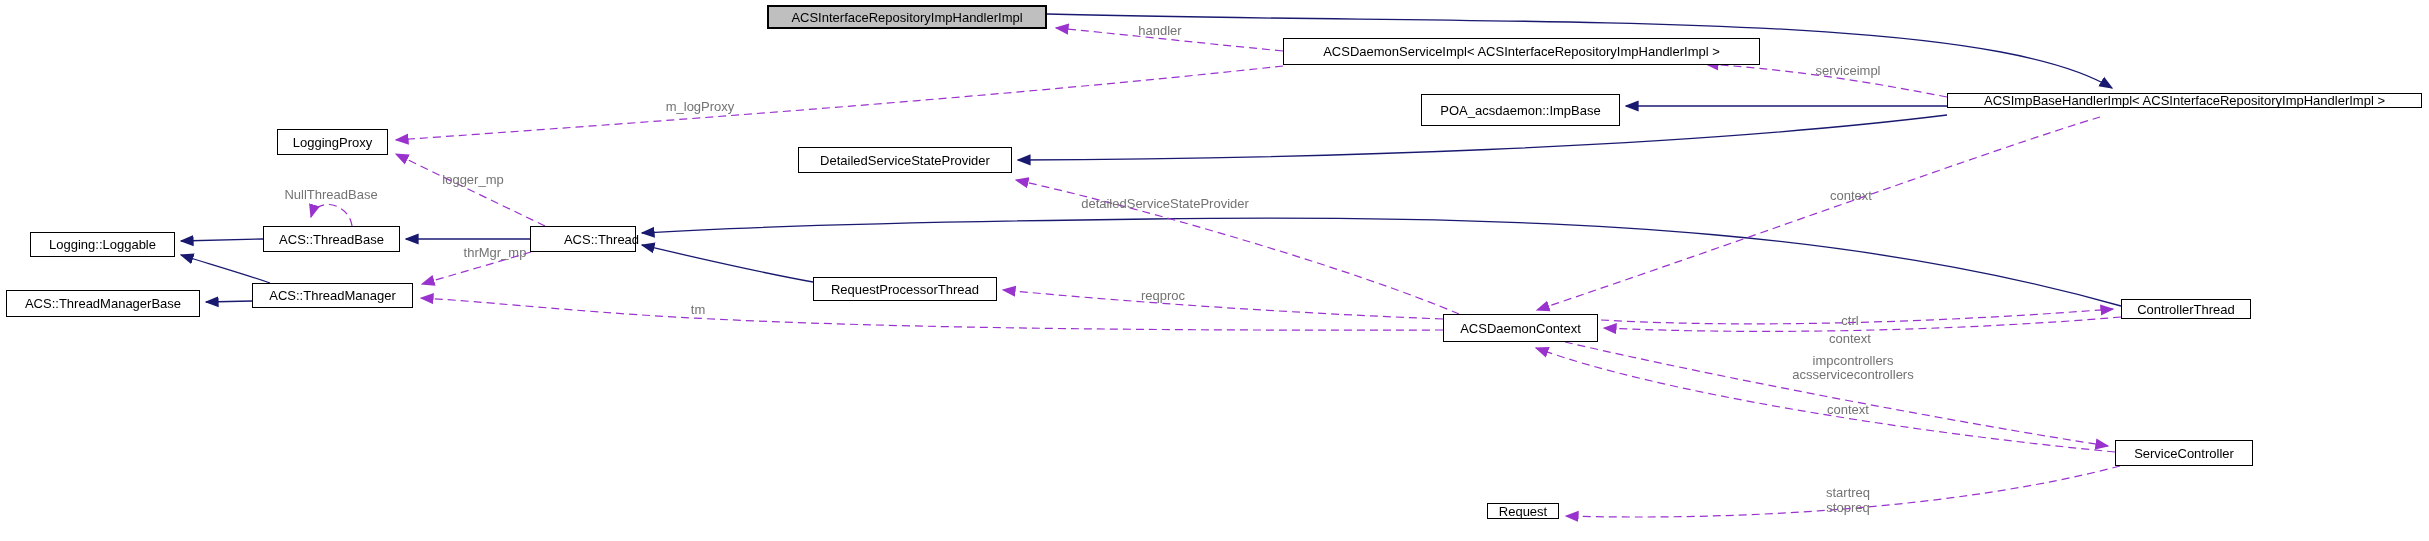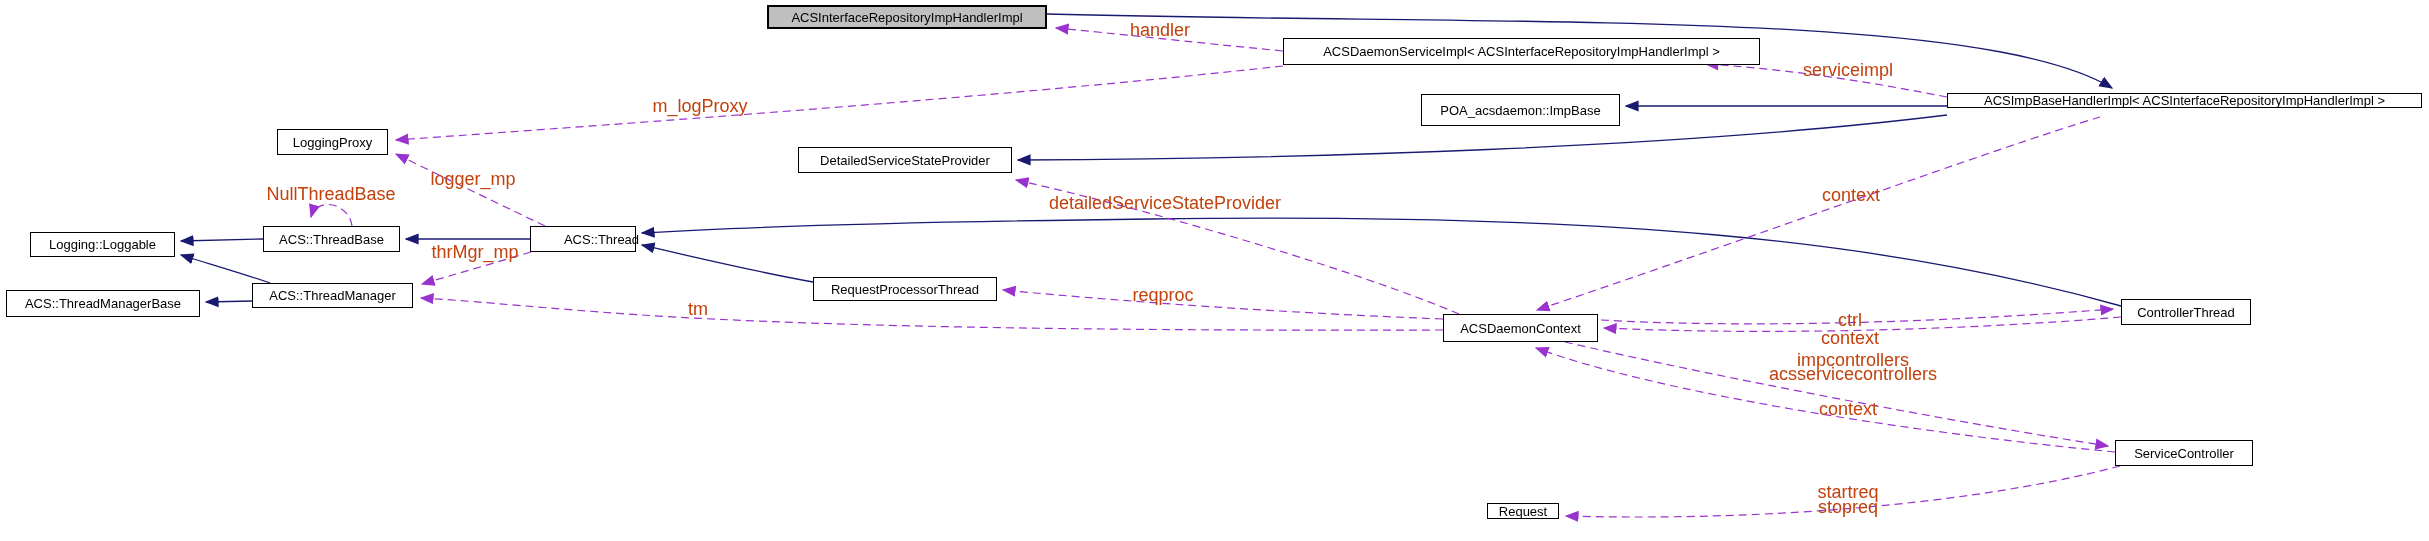--- a/index.html
+++ b/index.html
@@ -14,21 +14,21 @@
   .node{
     position:absolute;
     display:flex;align-items:center;justify-content:center;
     border:1px solid #000000;background:#ffffff;
     font-size:13px;color:#000000;white-space:nowrap;
     box-sizing:border-box;padding:0 3px;cursor:pointer;
   }
   .node.highlight{background:#bfbfbf;border-width:2px;cursor:default;}
   .elabel{
     position:absolute;transform:translate(-50%,-50%);
-    font-size:18px;color:#c2410c;white-space:nowrap;
+    font-size:13px;color:#737373;white-space:nowrap;
     pointer-events:none;
   }
 </style>
 </head>
 <body>
 
 <div class="canvas">
 
   <svg class="edges" viewBox="0 0 2429 541">
     <defs>
@@ -90,32 +90,32 @@
   <div class="node" style="left:530px;top:226px;width:106px;height:26px;padding-left:40px;">ACS::Thread</div>
 
   <div class="node" style="left:6px;top:290px;width:194px;height:27px;">ACS::ThreadManagerBase</div>
 
   <div class="node" style="left:252px;top:283px;width:161px;height:25px;">ACS::ThreadManager</div>
 
   <div class="node" style="left:813px;top:277px;width:184px;height:24px;">RequestProcessorThread</div>
 
   <div class="node" style="left:1443px;top:314px;width:155px;height:28px;">ACSDaemonContext</div>
 
-  <div class="node" style="left:2121px;top:299px;width:130px;height:26px;">ControllerThread</div>
+  <div class="node" style="left:2121px;top:299px;width:130px;height:20px;">ControllerThread</div>
 
   <div class="node" style="left:2115px;top:440px;width:138px;height:26px;">ServiceController</div>
 
   <div class="node" style="left:1487px;top:503px;width:72px;height:16px;">Request</div>
 
   <div class="elabel" style="left:1160px;top:30px;">handler</div>
   <div class="elabel" style="left:1848px;top:70px;">serviceimpl</div>
   <div class="elabel" style="left:700px;top:106px;">m_logProxy</div>
   <div class="elabel" style="left:473px;top:179px;">logger_mp</div>
   <div class="elabel" style="left:331px;top:194px;">NullThreadBase</div>
-  <div class="elabel" style="left:475px;top:252px;">thrMgr_mp</div>
+  <div class="elabel" style="left:495px;top:252px;">thrMgr_mp</div>
   <div class="elabel" style="left:698px;top:309px;">tm</div>
   <div class="elabel" style="left:1163px;top:295px;">reqproc</div>
   <div class="elabel" style="left:1165px;top:203px;">detailedServiceStateProvider</div>
   <div class="elabel" style="left:1851px;top:195px;">context</div>
   <div class="elabel" style="left:1850px;top:320px;">ctrl</div>
   <div class="elabel" style="left:1850px;top:338px;">context</div>
   <div class="elabel" style="left:1853px;top:360px;">impcontrollers</div>
   <div class="elabel" style="left:1853px;top:374px;">acsservicecontrollers</div>
   <div class="elabel" style="left:1848px;top:409px;">context</div>
   <div class="elabel" style="left:1848px;top:492px;">startreq</div>

